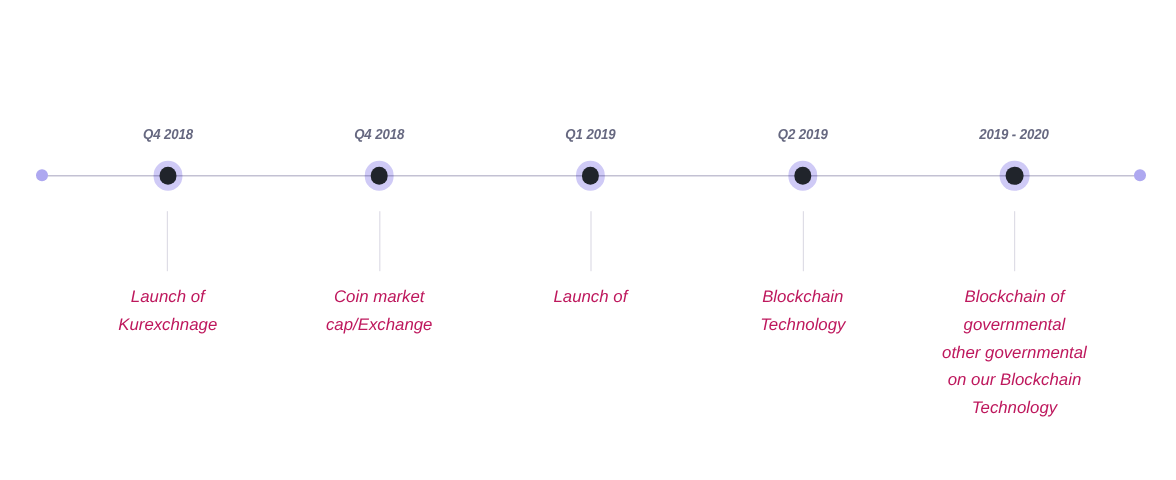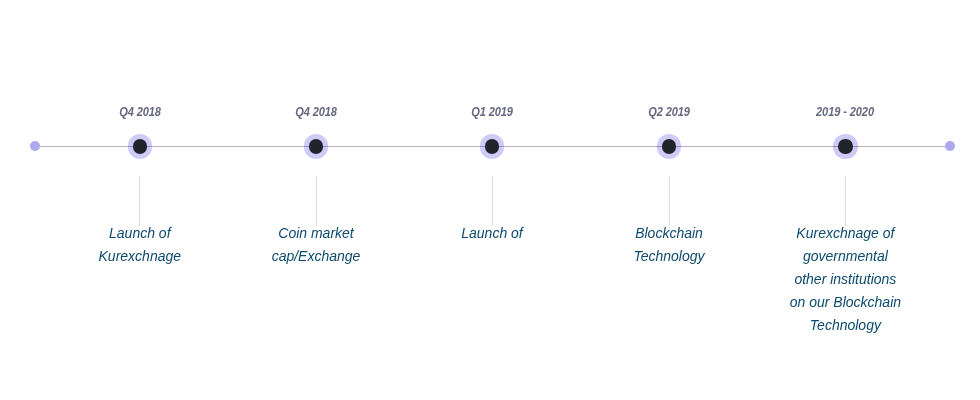--- a/index.html
+++ b/index.html
@@ -92,24 +92,24 @@
     top: 176px;
     width: 1px;
     height: 50px;
     background: #dedde6;
     z-index: 1;
   }
   .milestone-desc {
     position: absolute;
     left: -85px;
     width: 170px;
-    top: 222px;
+    top: 236px;
     text-align: center;
     font-size: 14px;
-    color: #0c4a6e;
+    color: #be185d;
     line-height: 23px;
     font-weight: 400;
   }
   .milestone-desc > div {
     white-space: nowrap;
   }
 </style>
 </head>
 <body>
 
@@ -156,20 +156,20 @@
       <div class="desc-line">Blockchain</div>
       <div class="desc-line">Technology</div>
     </div>
   </div>
   <div class="milestone" style="left:845.4px">
     <div class="milestone-date">2019 - 2020</div>
     <div class="marker-halo"></div>
     <div class="marker-dot"></div>
     <div class="connector"></div>
     <div class="milestone-desc">
-      <div class="desc-line">Kurexchnage of</div>
+      <div class="desc-line">Blockchain of</div>
       <div class="desc-line">governmental</div>
-      <div class="desc-line">other institutions</div>
+      <div class="desc-line">other governmental</div>
       <div class="desc-line">on our Blockchain</div>
       <div class="desc-line">Technology</div>
     </div>
   </div>
 </div>
 
 </body></html>

